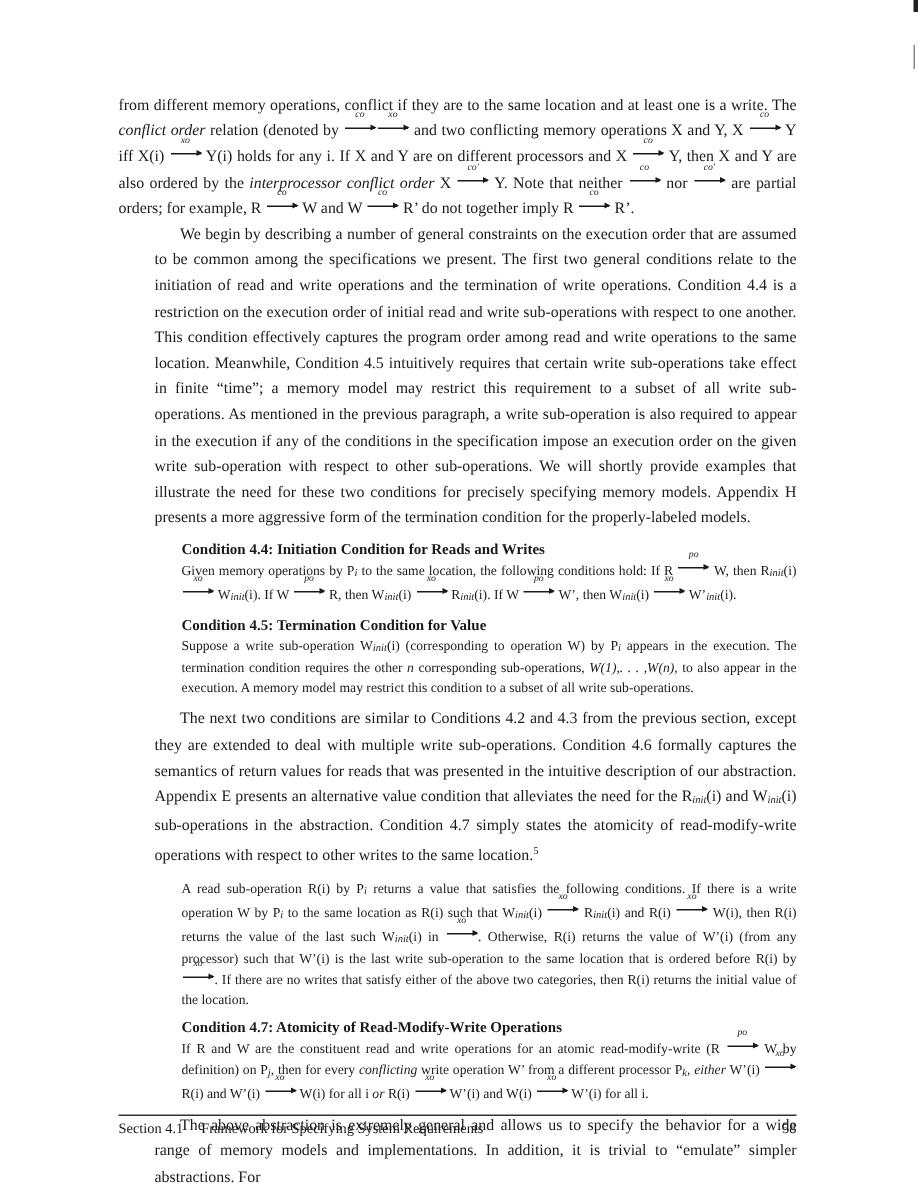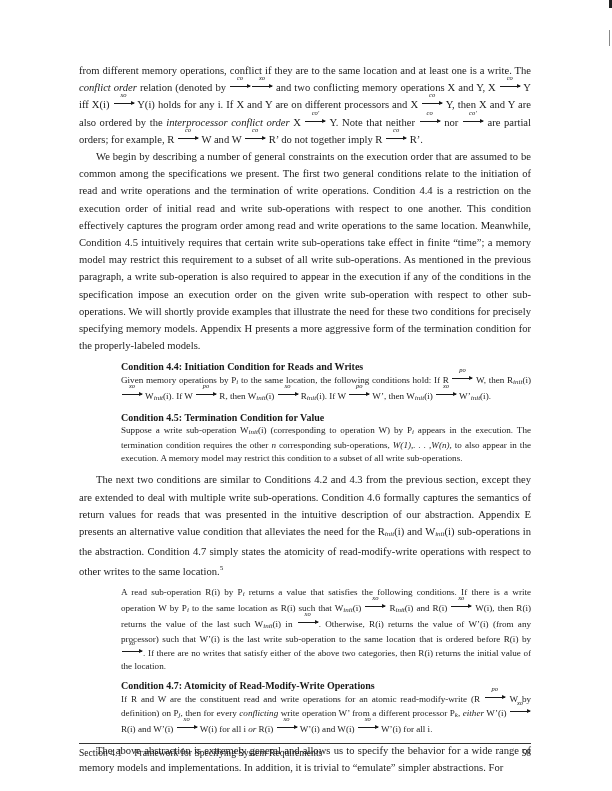--- a/index.html
+++ b/index.html
@@ -1,20 +1,20 @@
 <!DOCTYPE html>
 <html><head>
 <meta charset="utf-8">
 <style>
   html, body { margin: 0; padding: 0; background: #ffffff; }
   body { width: 612px; height: 791px; position: relative; overflow: hidden;
          font-family: "Liberation Serif", "DejaVu Serif", serif; color: #1a1a1a; }
   .page { position: absolute; left: 79px; top: 62px; width: 452px; }
   .p { font-size: 10.6px; line-height: 17.2px; text-align: justify; margin: 0; }
-  .indent { text-indent: 17px; }
+  .indent { text-indent: 17px; margin-left: 24px; }
   .cond { margin: 6px 0 0 42px; width: 410px; font-size: 9.1px; line-height: 13px; text-align: justify; }
   .cond .title { font-weight: bold; font-size: 10px; }
   .cond p { margin: 0; }
   .gap { height: 6px; }
   .rel { display: inline-block; position: relative; width: 22px; height: 10px; vertical-align: baseline; }
   .rel .lbl { position: absolute; left: 0; right: 0; top: -7px; font-size: 6.5px; font-style: italic; text-align: center; line-height: 8px; }
   .rel .arr { position: absolute; left: 1px; right: 1px; top: 5px; border-top: 1px solid #1a1a1a; }
   .rel .arr::after { content: ""; position: absolute; right: -1px; top: -3px; border-left: 4px solid #1a1a1a; border-top: 2.5px solid transparent; border-bottom: 2.5px solid transparent; }
   .sub { font-size: 7px; font-style: italic; vertical-align: -1px; }
   em { font-style: italic; margin-top: 16px; }

